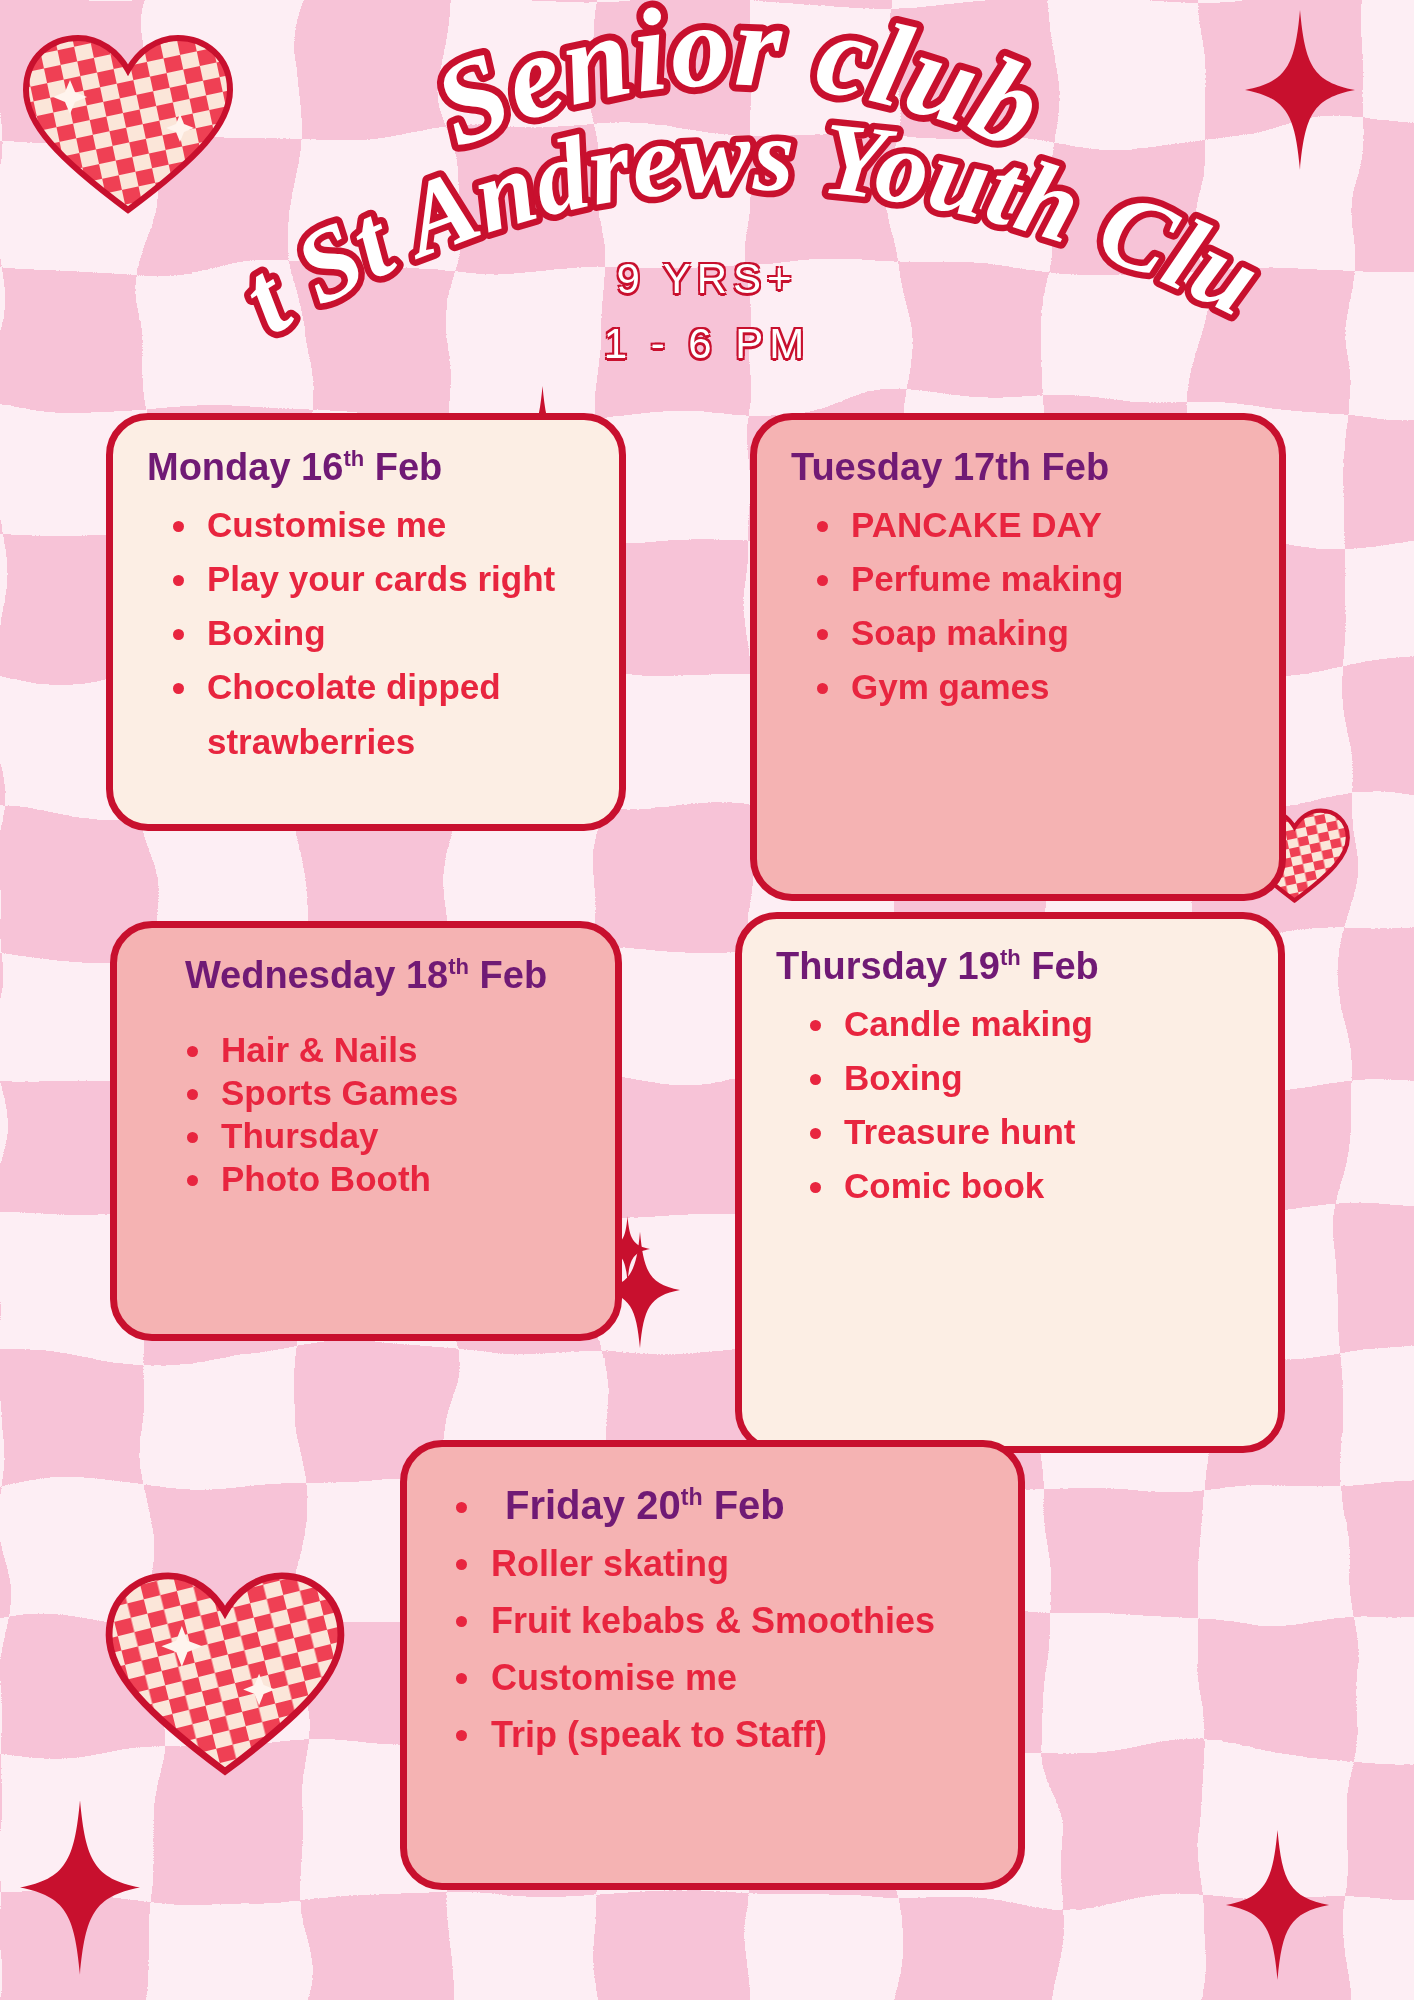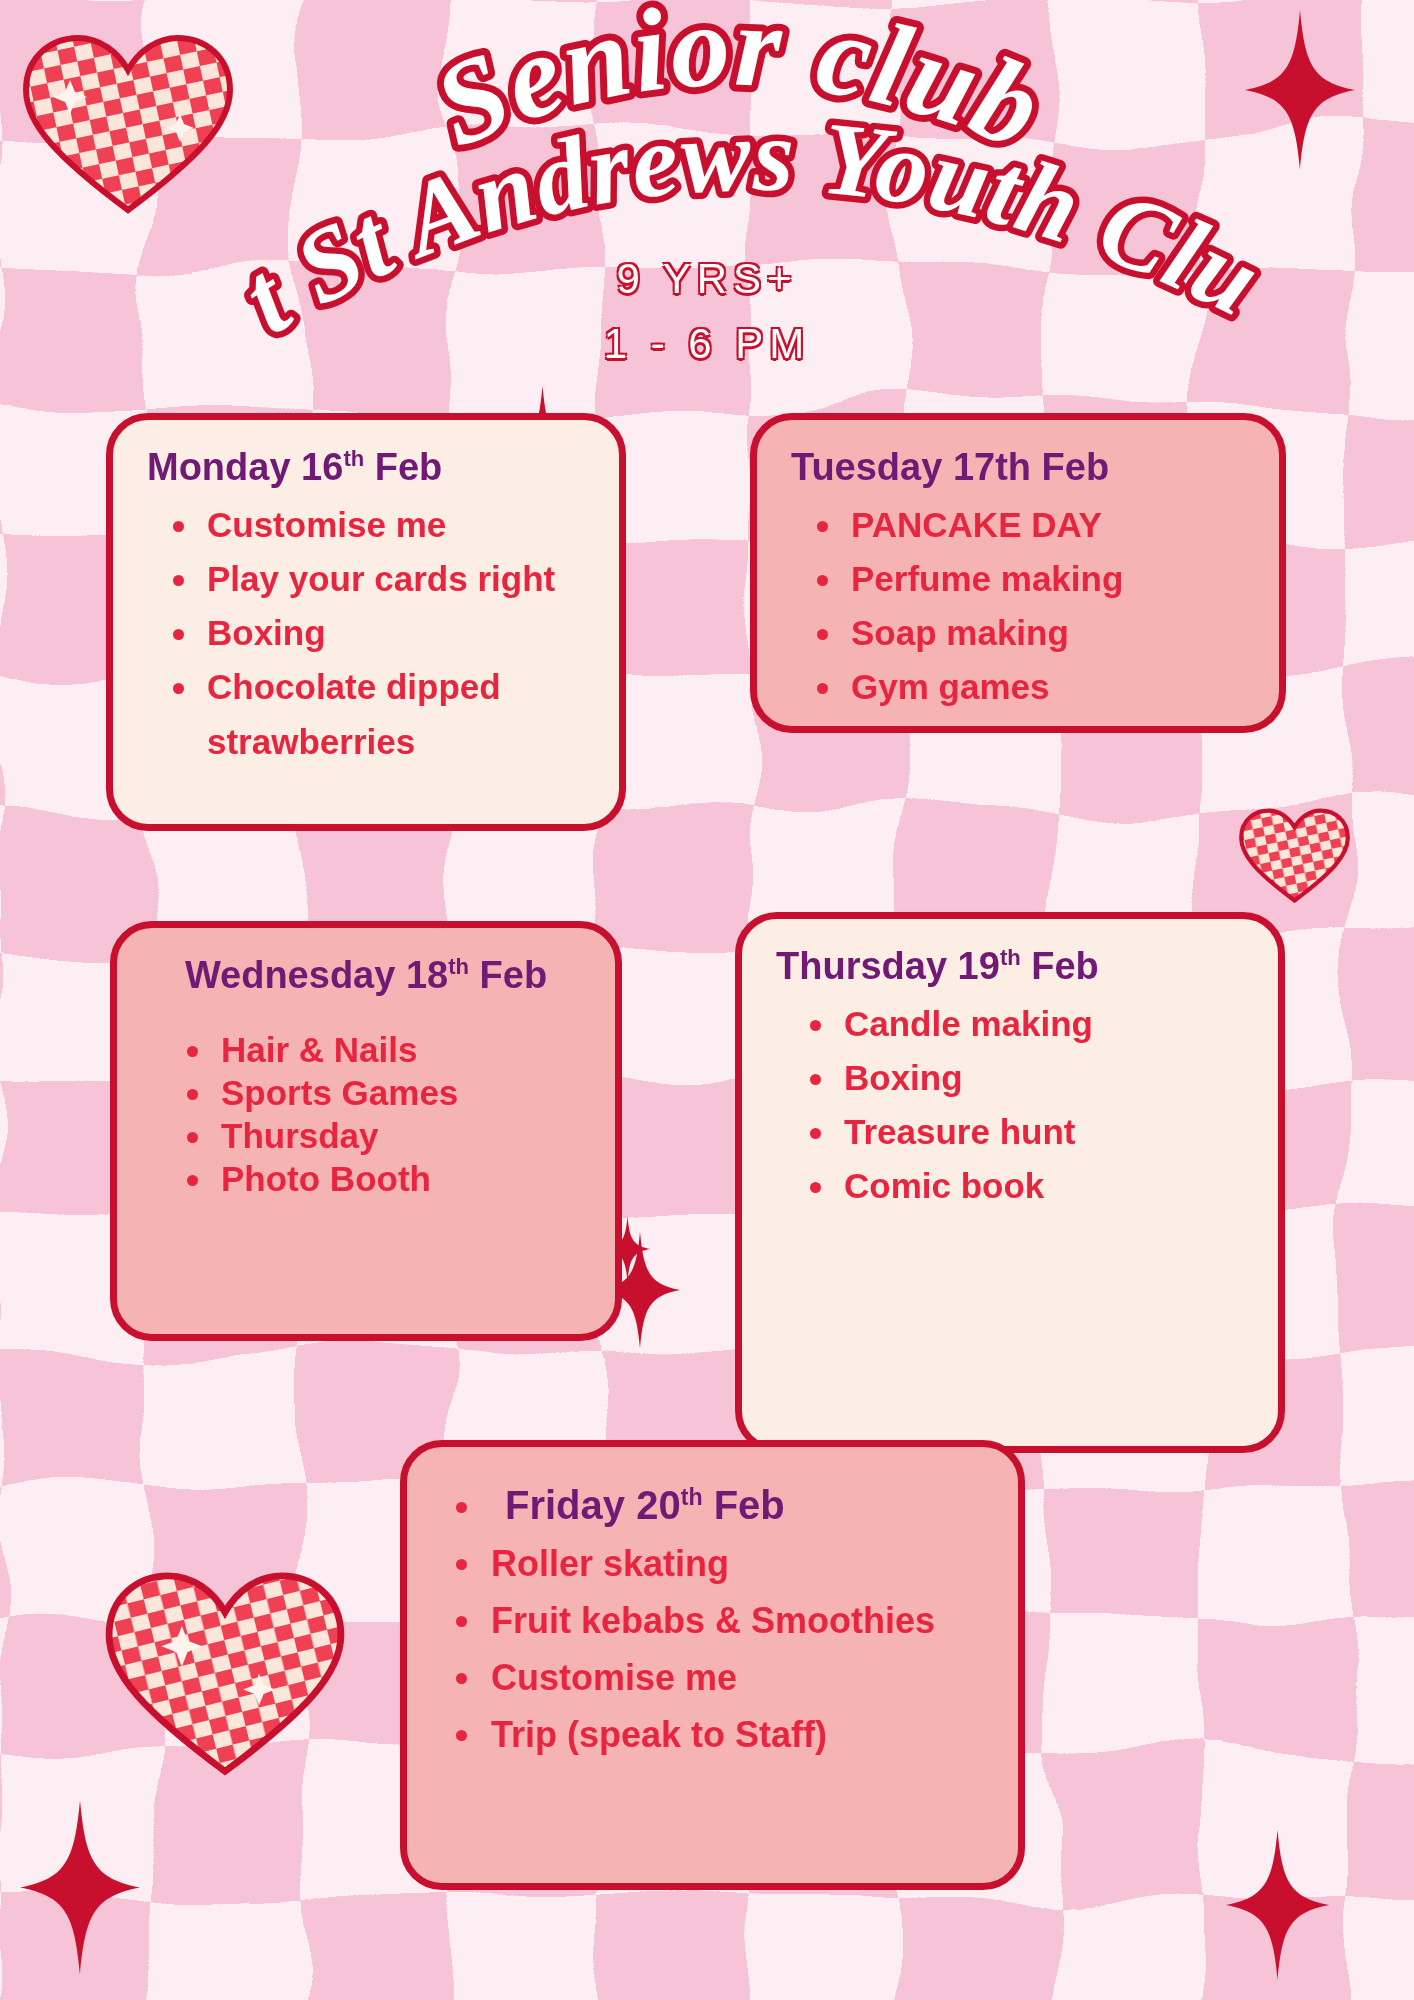--- a/index.html
+++ b/index.html
@@ -98,21 +98,21 @@
     font-size: 35px;
     line-height: 1.42;
     margin: 0;
     padding-left: 6px;
   }
   ul.items.tight li { line-height: 1.23; }
   ul.items.roomy li { line-height: 1.55; }
 
   
   #card-mon   { left: 106px;  top: 413px;  width: 520px;  height: 418px; }
-  #card-tue   { left: 750px;  top: 413px;  width: 536px;  height: 320px; }
+  #card-tue   { left: 750px;  top: 413px;  width: 536px;  height: 488px; }
   #card-wed   { left: 110px;  top: 921px;  width: 512px;  height: 420px; }
   #card-thu   { left: 735px;  top: 912px;  width: 550px;  height: 541px; }
   #card-fri   { left: 400px;  top: 1440px; width: 625px;  height: 450px; }
 
   #card-fri .card-title {
     font-size: 40px;
   }
   #card-fri ul.items li { font-size: 36px; line-height: 1.58; }
 
   

